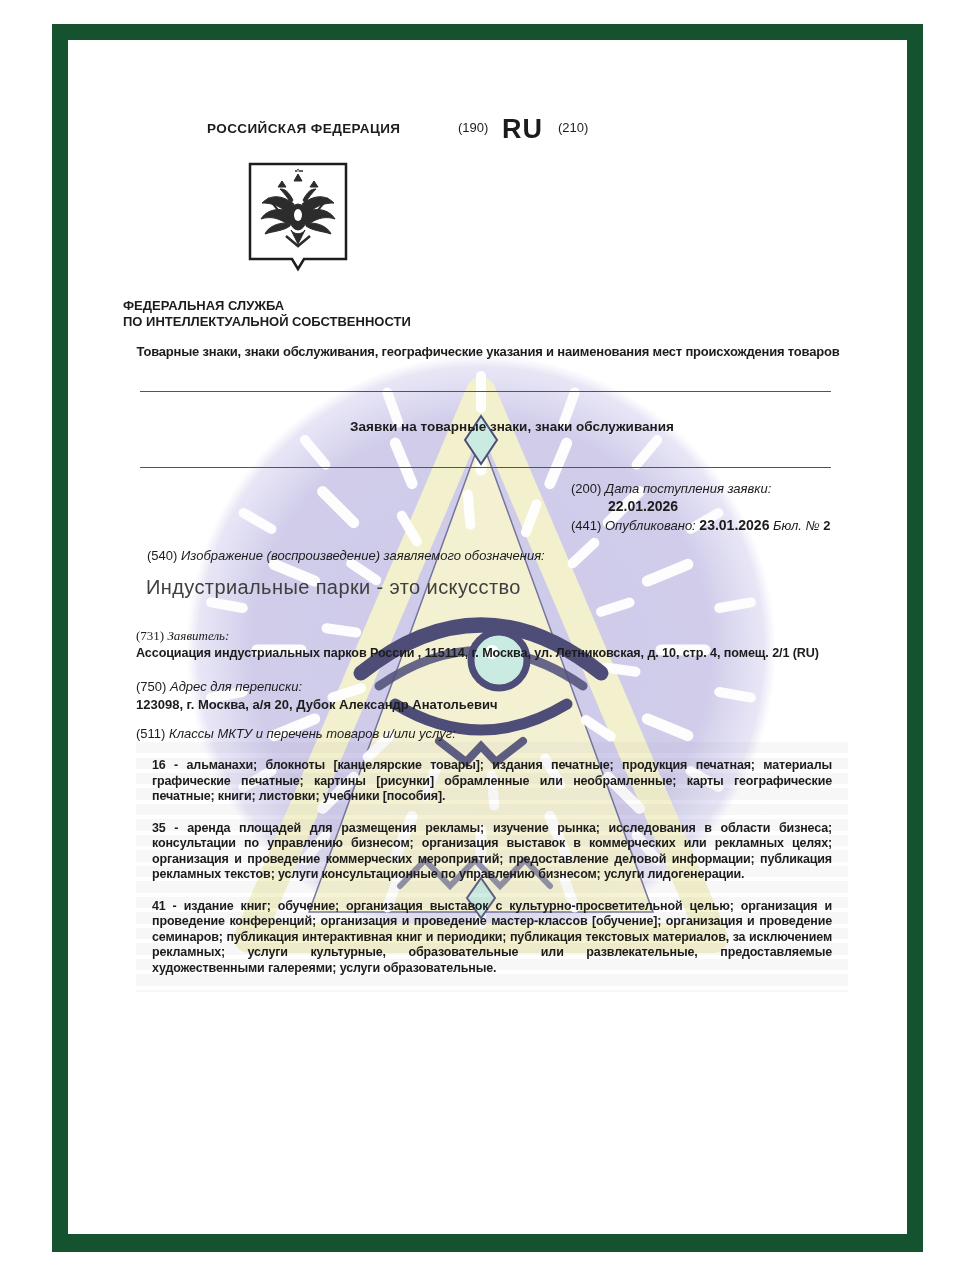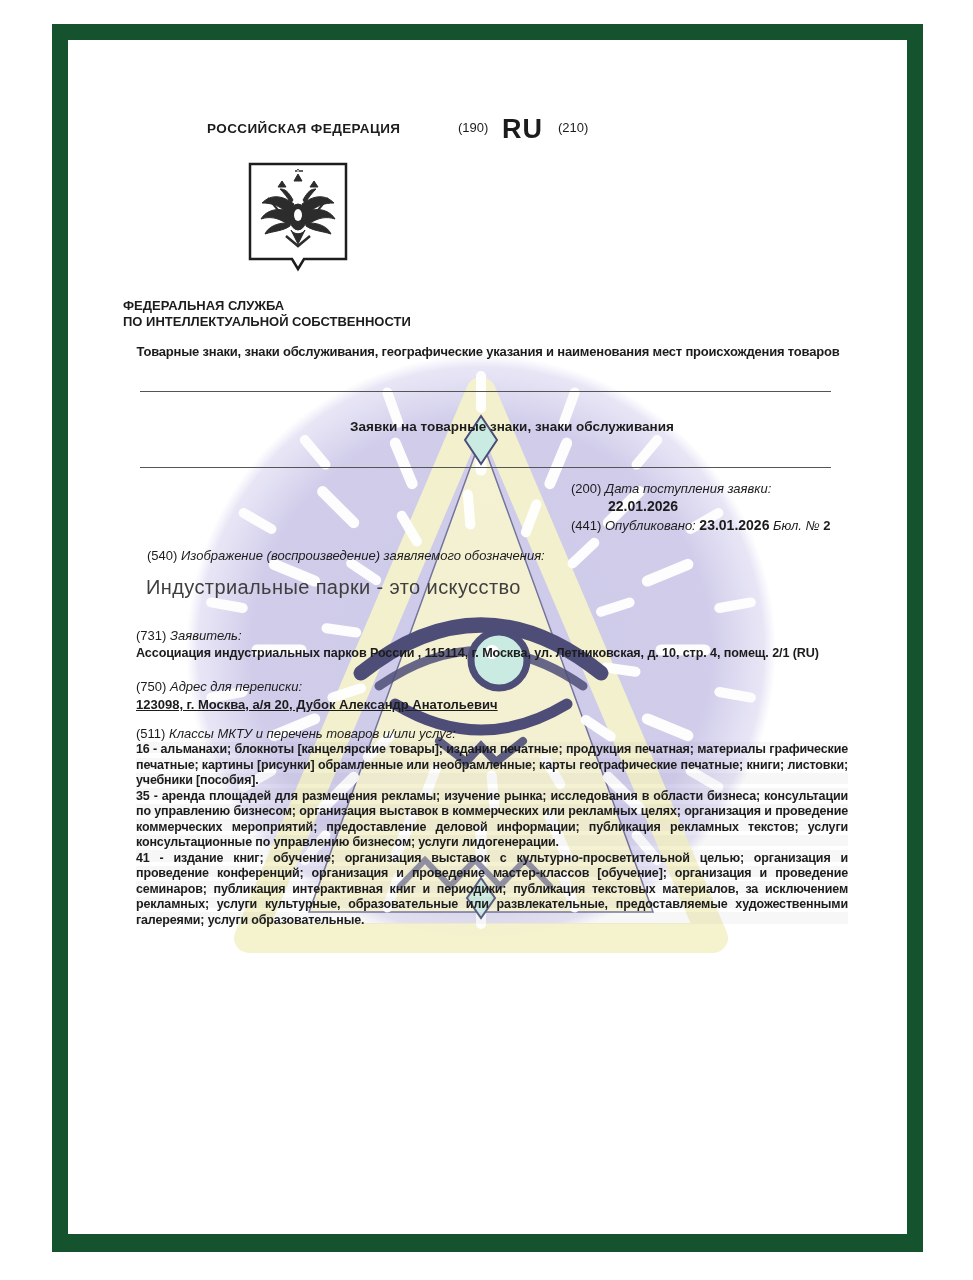--- a/index.html
+++ b/index.html
@@ -30,33 +30,33 @@
   .rule{height:0;border-top:1px solid #555;left:72px;width:691px;}
   .rule1{top:351px;} .rule2{top:427px;}
   .sectiontitle{left:0;top:379px;width:840px;text-align:center;font-weight:bold;font-size:13.5px;margin-left:24px;}
   .blk200{left:503px;top:439px;font-size:13px;line-height:19px;}
   .date-val{left:540px;top:458px;font-size:14px;font-weight:bold;}
   .blk441{left:503px;top:477px;font-size:13px;}
   .blk441 .bd{font-size:14px;font-weight:bold;margin-top:12px;}
   .lab{font-size:13px;}
   .sec540{left:68px;top:508px;margin-left:11px;}
   .marktext{left:78px;top:536px;font-size:20px;color:#3f3f3f;letter-spacing:.4px;}
-  .sec731{left:68px;top:588px;}
+  .sec731{left:68px;top:588px;font-family:Liberation Serif, serif;}
   .applicant{left:68px;top:606px;font-size:12.6px;font-weight:bold;letter-spacing:-0.1px;}
   .sec750{left:68px;top:639px;}
-  .corr{left:68px;top:657px;font-size:13px;font-weight:bold;text-decoration:underline;}
+  .corr{left:68px;top:657px;font-size:13px;font-weight:bold;}
   .sec511{left:68px;top:686px;}
   .classes{
     left:68px;top:702px;width:712px;font-size:12.5px;font-weight:bold;
     line-height:15.5px;text-align:justify;letter-spacing:-0.15px;white-space:normal;
     background-image:repeating-linear-gradient(to bottom,
       rgba(100,100,118,0.05) 0px, rgba(100,100,118,0.05) 11px,
       rgba(100,100,118,0) 11px, rgba(100,100,118,0) 15.5px);
   }
-  .classes p{margin:0;padding:0;}
+  .classes p{margin:16px;padding:0;}
 </style>
 </head>
 <body>
 
 <div class="doc-frame">
   <div class="page">
 
     <svg class="wm" viewBox="0 0 839 1194">
       <defs>
         <radialGradient id="wmCircle" cx="50%" cy="50%" r="50%">

